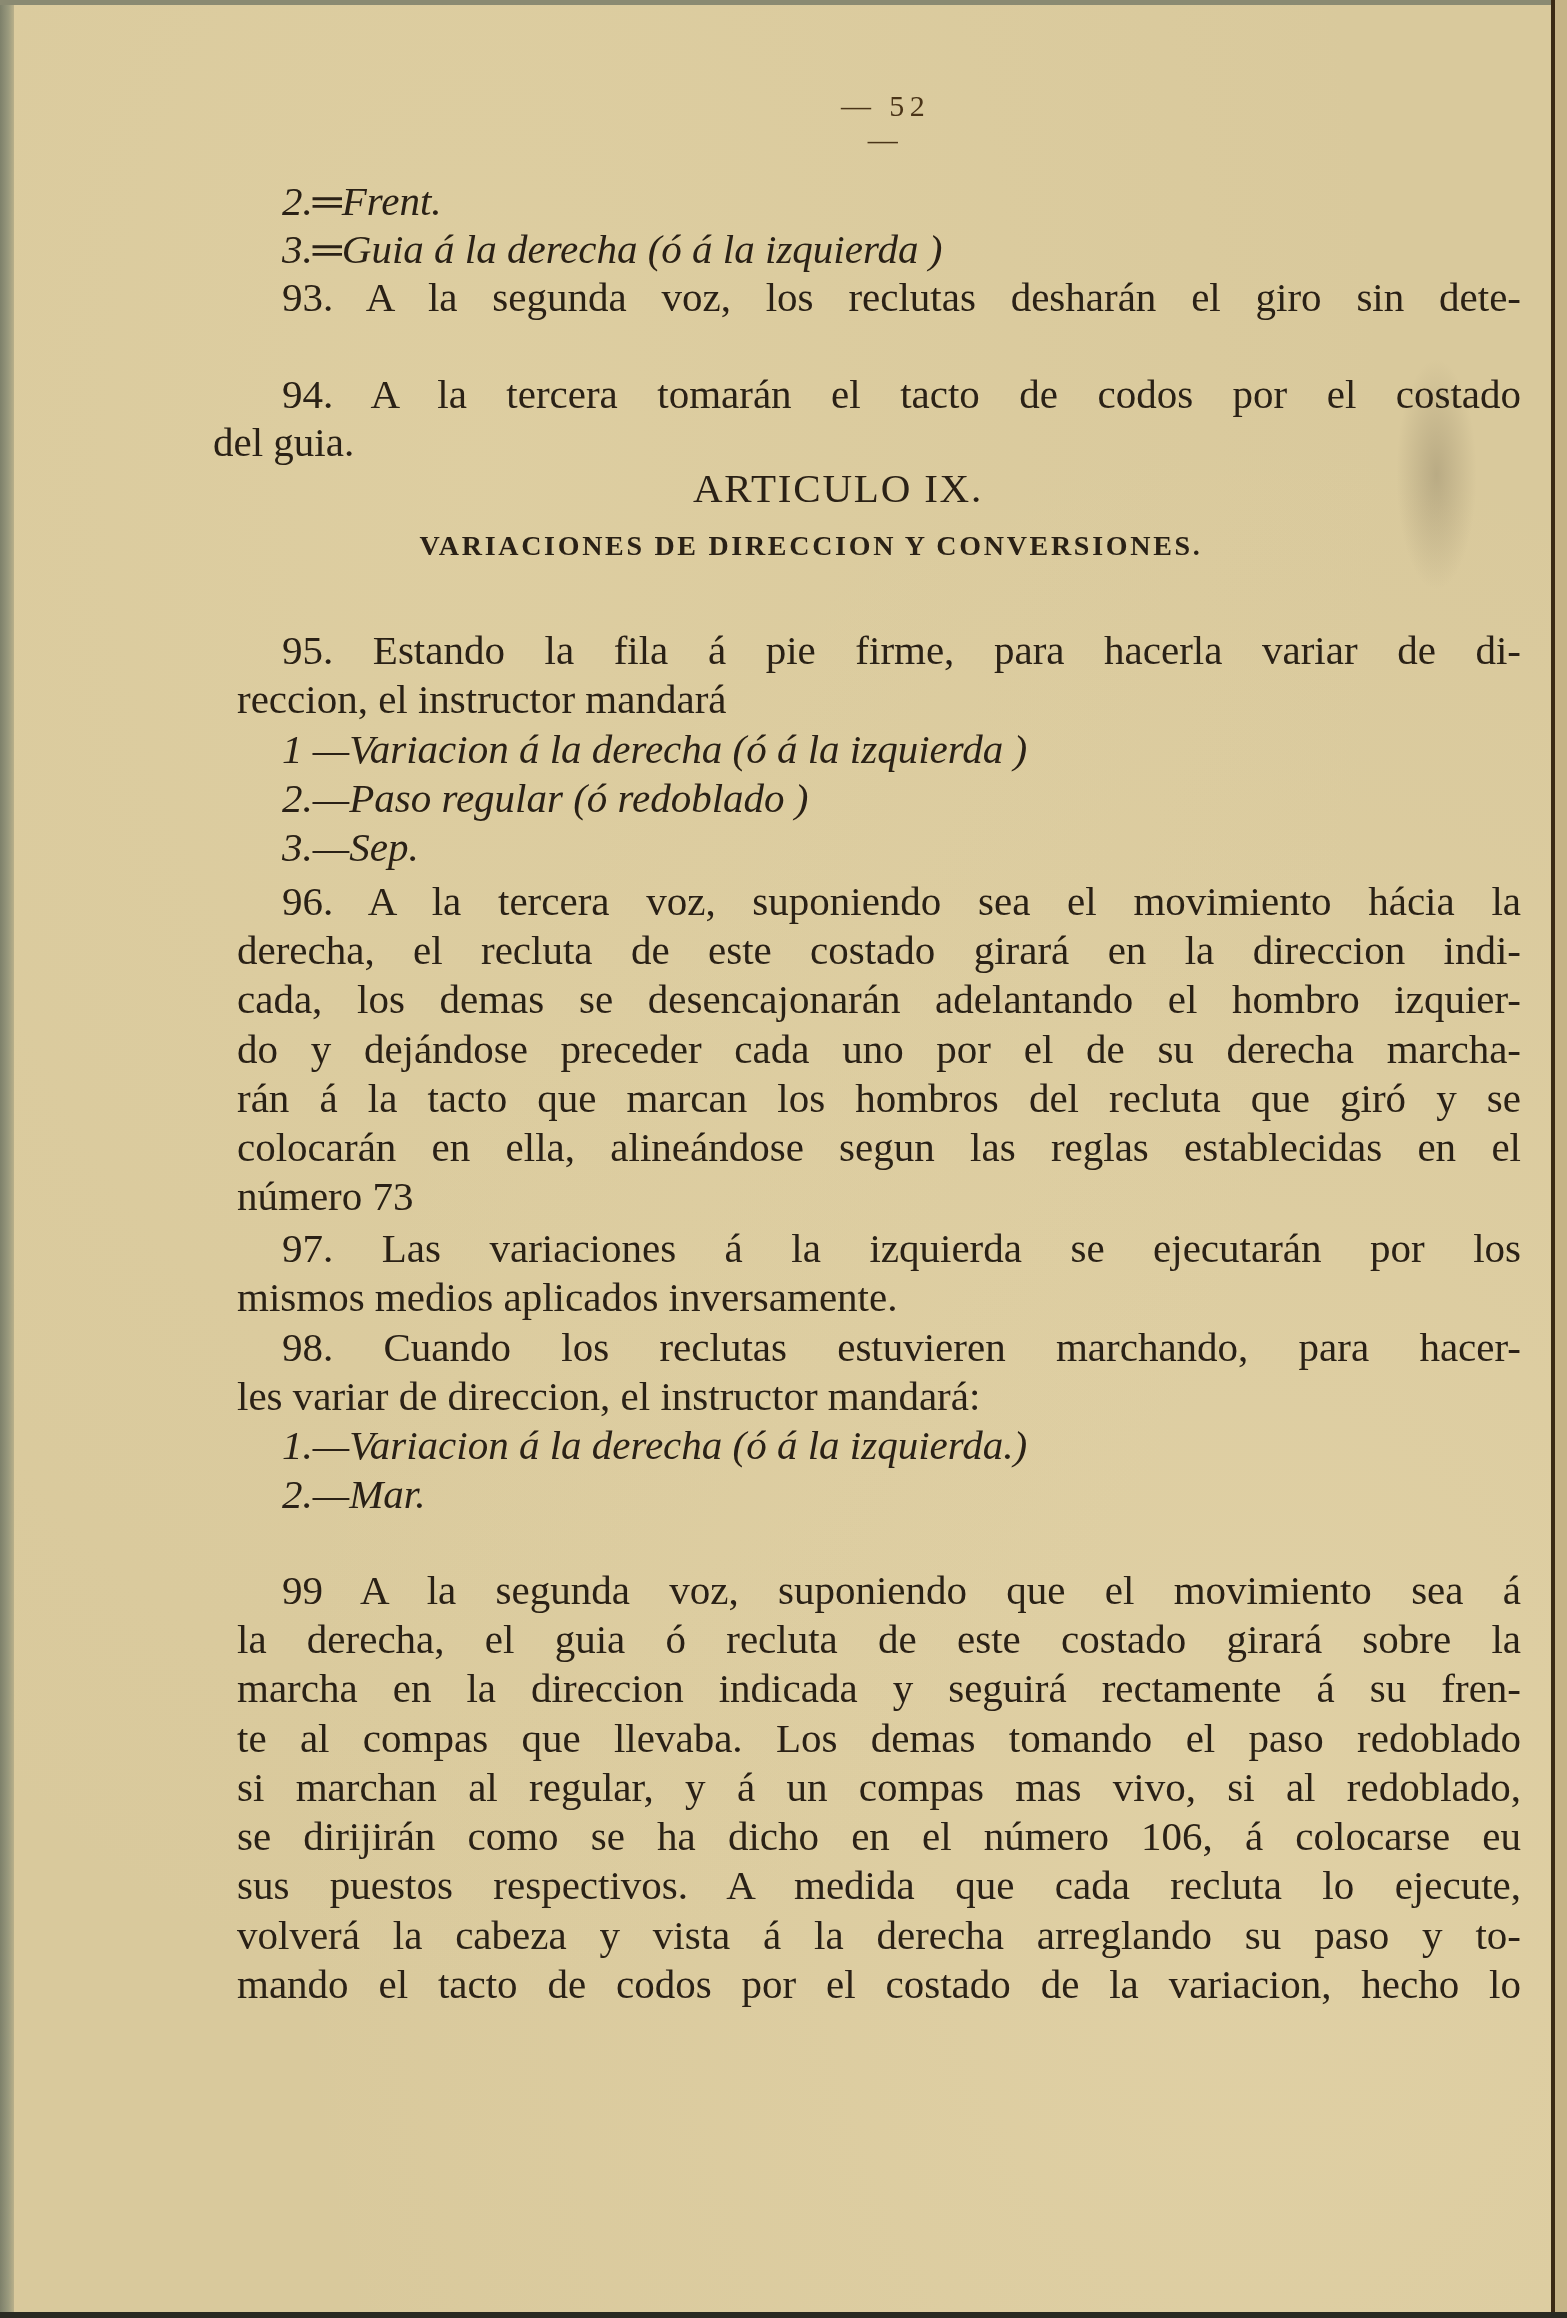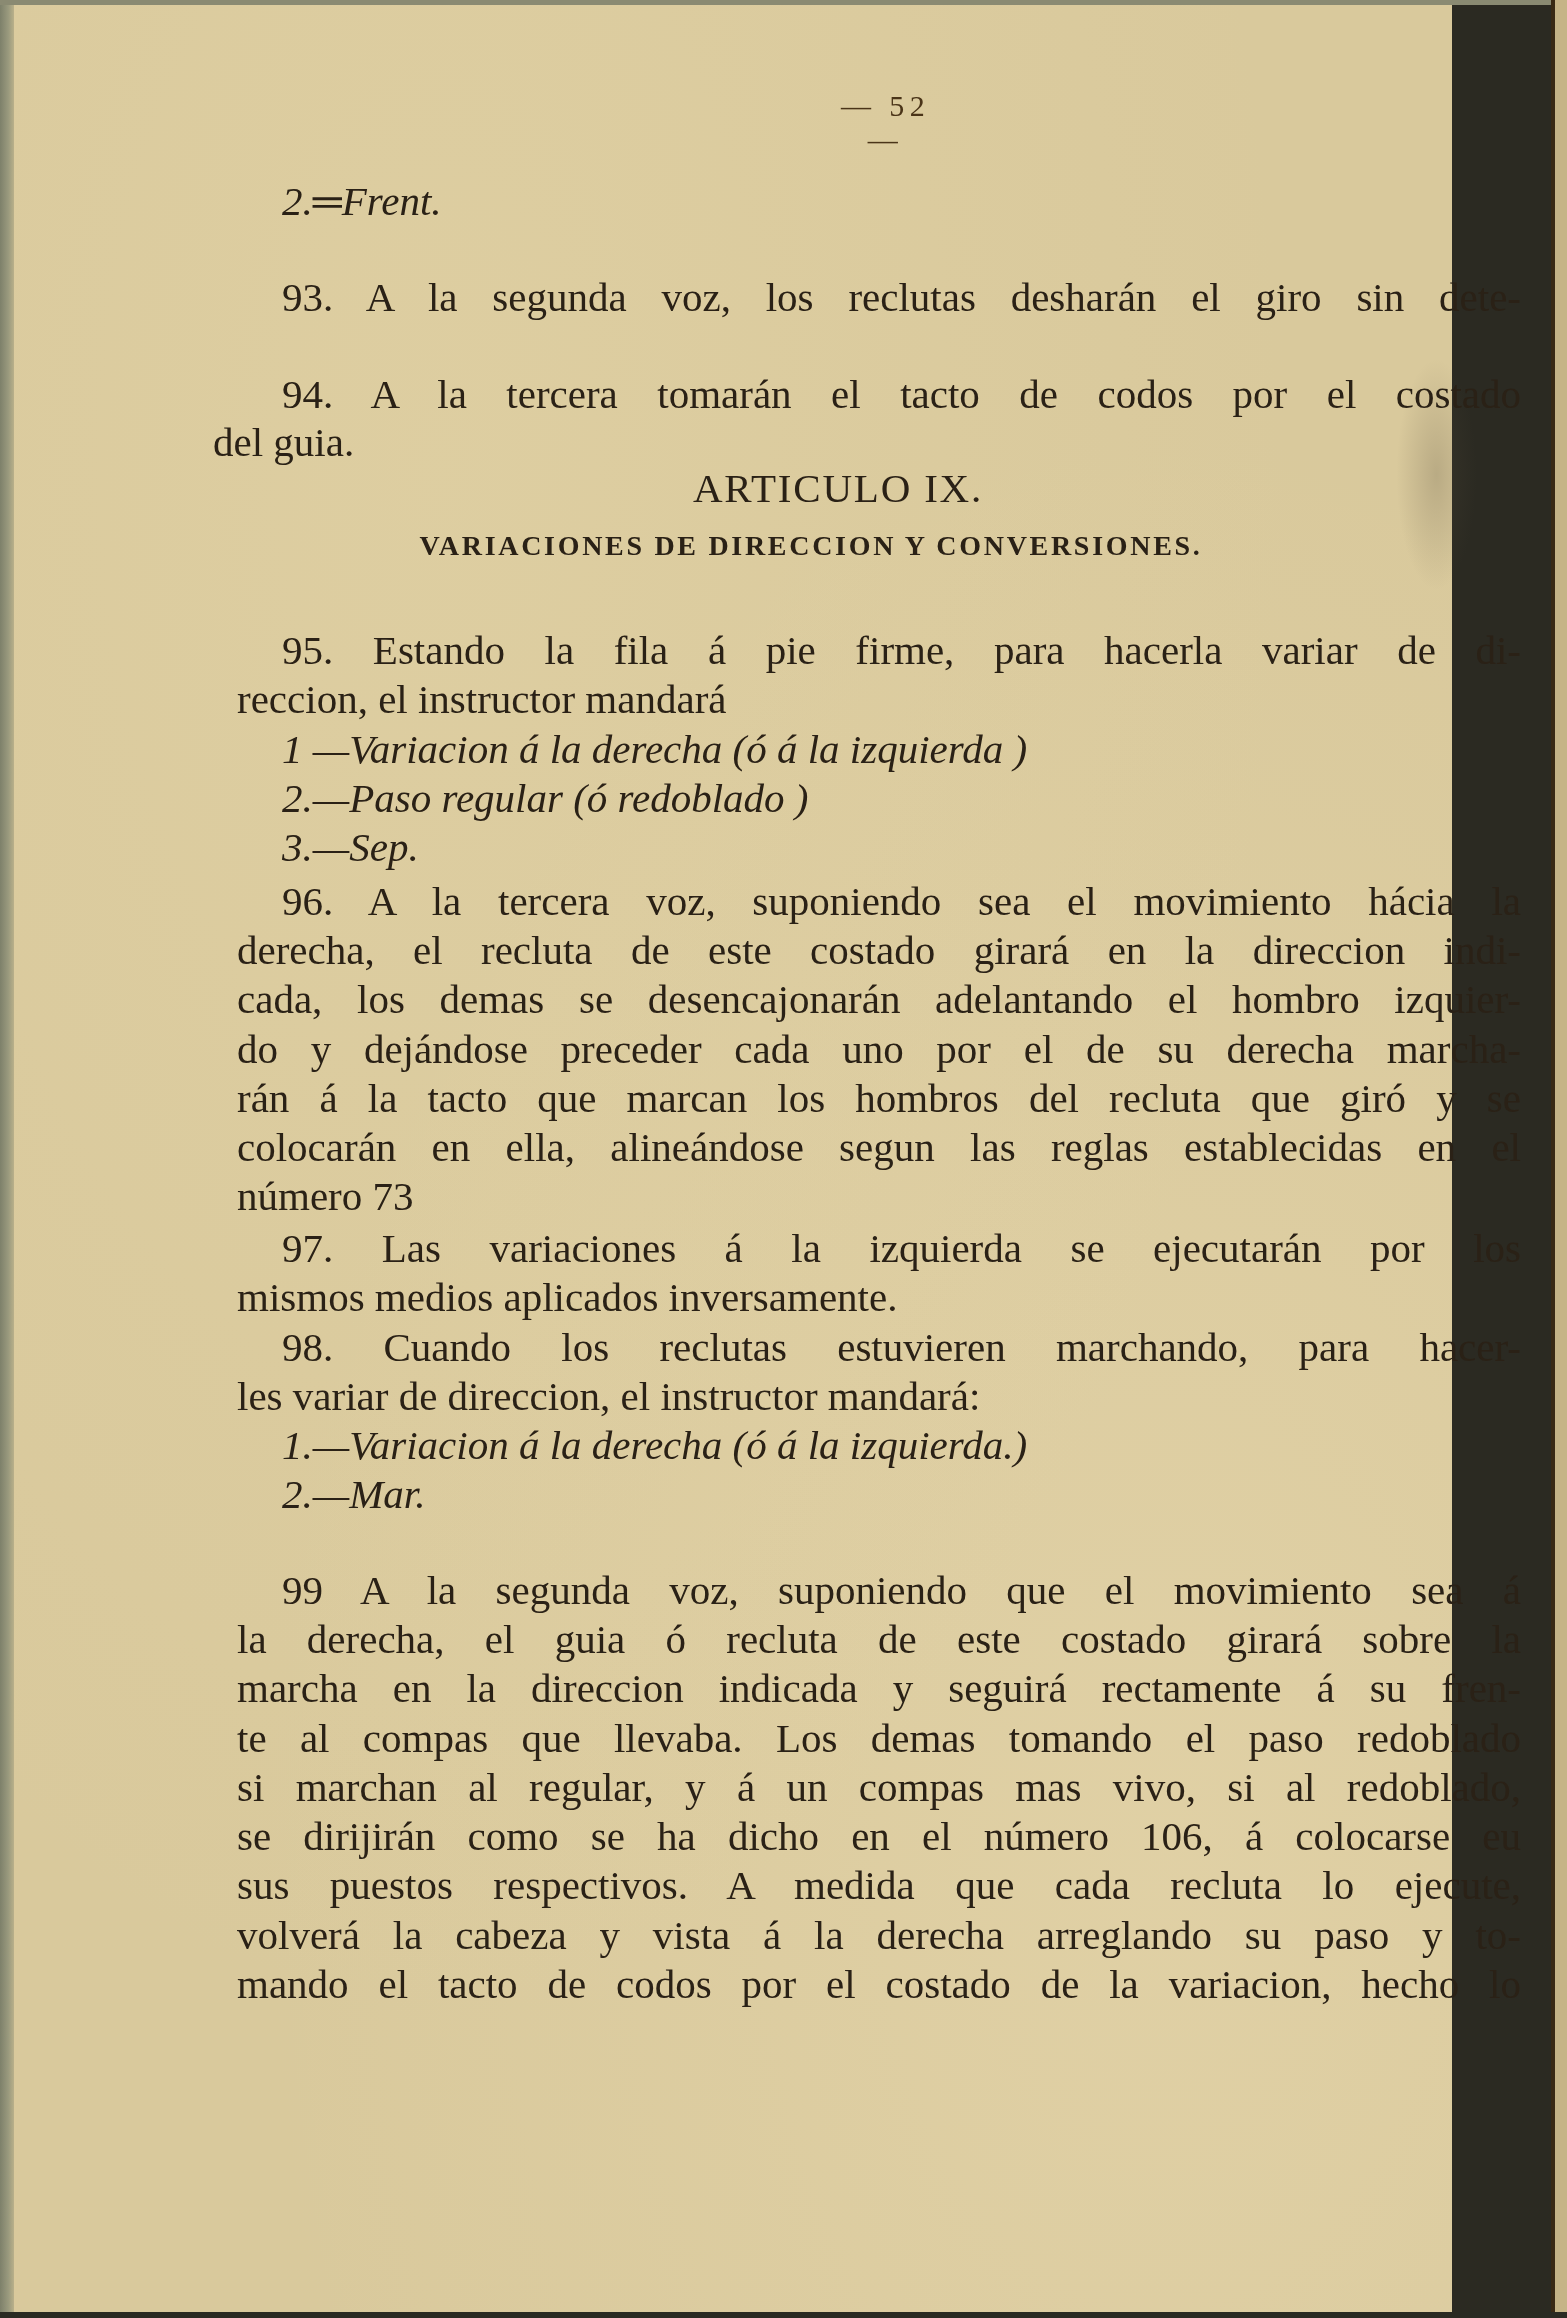--- a/index.html
+++ b/index.html
@@ -2,21 +2,21 @@
 <html style="font-size:14.3px"><head>
 <meta charset="utf-8">
 <style>
   html, body { margin: 0; padding: 0; }
   body {
     width: 1568px; height: 2319px; overflow: hidden;
     background: #2b2a22;
     font-family: "Liberation Serif", "DejaVu Serif", serif;
   }
   .page {
-    position: absolute; left: 0; top: 0; width: 1452px; height: 2319px;
+    position: absolute; left: 0; top: 0; width: 1567px; height: 2319px;
     background:
       radial-gradient(ellipse at 30% 20%, rgba(230,215,170,0.35), rgba(0,0,0,0) 60%),
       radial-gradient(ellipse at 80% 80%, rgba(240,225,185,0.3), rgba(0,0,0,0) 55%),
       #d9c99c;
   }
   .left-edge {
     position: absolute; left: 0; top: 0; width: 14.3px; height: 2319px;
     background: linear-gradient(90deg, #7d806a, #9a9a7e 60%, #b9b08a);
   }
   .top-edge {
@@ -66,20 +66,21 @@
   <div class="left-edge"></div>
   <div class="top-edge"></div>
   <div class="right-edge"></div>
   <div class="right-margin"></div>
   <div class="bottom-edge"></div>
   <div class="foxing"></div>
 
   <div class="pagenum text">— 52 —</div>
 
   <div class="line text it" style="left:282px;top:177px;">2.═Frent.</div>
+  <div class="line text it" style="left:282px;top:225px;">3.═Guia á la derecha (ó á la izquierda )</div>
   <div class="line text just-indent" style="left:282px;top:273px;">93.  A la segunda voz, los reclutas desharán el giro sin dete-</div>
   <div class="line text just-indent" style="left:282px;top:370px;">94.  A la tercera  tomarán el tacto de codos por el costado</div>
   <div class="line text" style="left:213px;top:418px;">del guia.</div>
 
   <div class="heading h1 text">ARTICULO IX.</div>
   <div class="heading h2 text">VARIACIONES DE DIRECCION Y CONVERSIONES.</div>
 
   <div id="body-lines">
       <div class="line text just-indent" style="left: 282px; top: 626px;">95.  Estando la fila á pie firme, para hacerla variar de di-</div>
       <div class="line text" style="left: 237px; top: 675px;">reccion, el instructor mandará</div>

